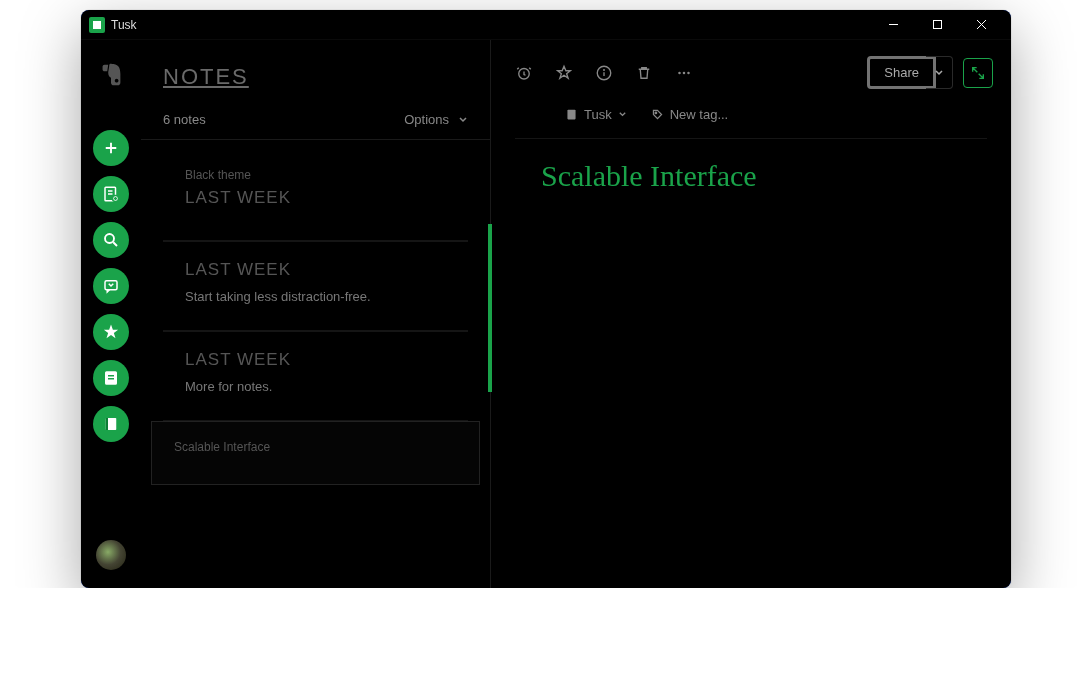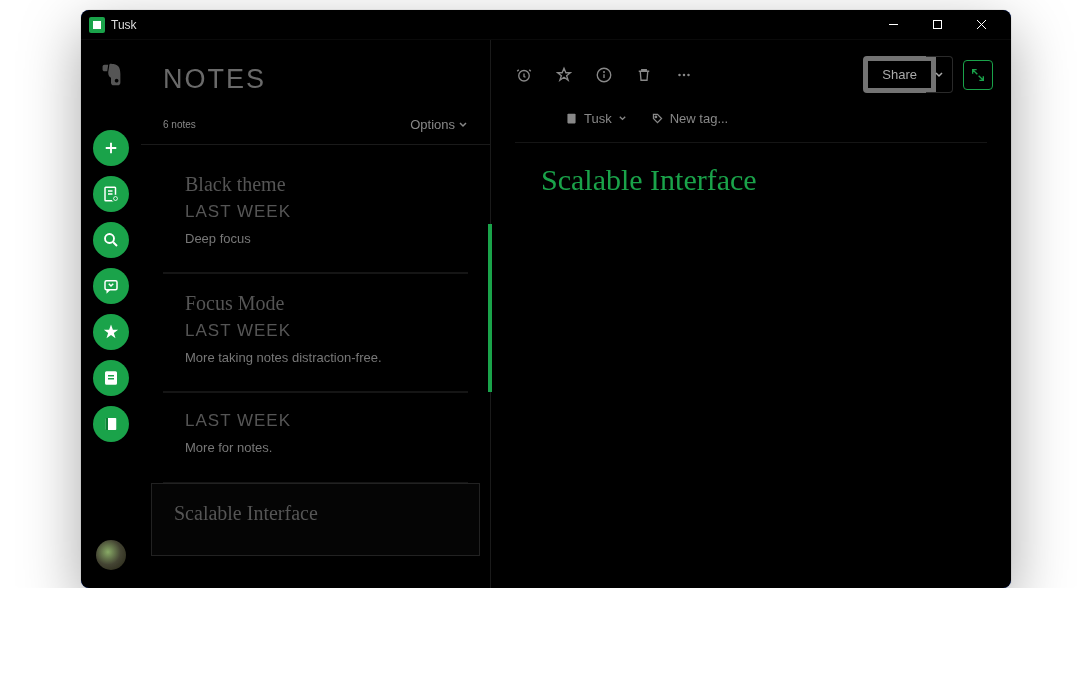--- a/index.html
+++ b/index.html
@@ -14,39 +14,39 @@
 .win-btn { width: 44px; height: 30px; display: flex; align-items: center; justify-content: center; color: #fff; cursor: pointer; }
 .win-btn svg { width: 11px; height: 11px; }
 .content { flex: 1; display: flex; min-height: 0; }
 .sidebar { width: 60px; background: #000; display: flex; flex-direction: column; align-items: center; padding-top: 20px; gap: 10px; }
 .logo { width: 30px; height: 30px; color: #555; margin-bottom: 30px; }
 .side-btn { width: 36px; height: 36px; border-radius: 50%; background: #1aa34a; display: flex; align-items: center; justify-content: center; cursor: pointer; color: #fff; }
 .side-btn svg { width: 18px; height: 18px; }
 .avatar { width: 30px; height: 30px; border-radius: 50%; background: radial-gradient(circle at 40% 40%, #8a6, #443, #221); margin-top: auto; margin-bottom: 18px; cursor: pointer; }
 .notelist { width: 350px; background: #000; border-right: 1px solid #1a1a1a; display: flex; flex-direction: column; min-height: 0; }
 .list-header { padding: 24px 22px 8px 22px; }
-.list-title { color: #6a6a6a; font-size: 27px; font-weight: 400; letter-spacing: 2px; }
+.list-title { color: #6a6a6a; font-size: 22px; font-weight: 400; letter-spacing: 2px; text-decoration: underline; }
 .list-subheader { display: flex; justify-content: space-between; align-items: center; padding: 14px 22px 12px 22px; border-bottom: 1px solid #1a1a1a; }
-.count { color: #888; font-size: 10px; }
-.options { color: #888; font-size: 13px; display: flex; align-items: center; gap: 3px; cursor: pointer; }
+.count { color: #888; font-size: 13px; }
+.options { color: #888; font-size: 13px; display: flex; align-items: center; gap: 9px; cursor: pointer; }
 .options svg { width: 10px; height: 10px; }
 .notes { flex: 1; overflow-y: auto; padding: 0 0 0 0; }
 .note-item { padding: 18px 22px 24px 22px; border-bottom: 1px solid #151515; border-top: 1px solid #151515; margin: 0 22px; position: relative; }
 .note-item:first-child { border-top: none; margin-top: 14px; padding-top: 14px; }
 .note-item.selected { border: 1px solid #222; background: #050505; margin: 0 10px; padding-left: 22px; padding-right: 22px; }
-.note-title { color: #555; font-size: 20px; font-weight: 400; margin-bottom: 6px; font-family: Liberation Serif, serif; }
+.note-title { color: #555; font-size: 12px; font-weight: 400; margin-bottom: 6px; font-family: Liberation Sans, sans-serif; }
 .note-meta { color: #555; font-size: 17px; letter-spacing: 1px; margin-bottom: 8px; text-transform: uppercase; }
 .note-snippet { color: #777; font-size: 13px; line-height: 1.4; }
 .detail { flex: 1; background: #000; display: flex; flex-direction: column; position: relative; }
 .scroll-indicator { position: absolute; left: -3px; top: 184px; width: 4px; height: 168px; background: #1aa34a; }
 .toolbar { display: flex; align-items: center; padding: 16px 18px 10px 24px; gap: 22px; }
 .tool-icon { color: #888; cursor: pointer; display: flex; align-items: center; }
 .tool-icon svg { width: 18px; height: 18px; }
 .toolbar-right { margin-left: auto; display: flex; align-items: center; gap: 10px; }
-.share-btn { border: 5px solid #737373; border-radius: 4px 0 0 4px; padding: 6px 14px; color: #aaa; font-size: 13px; cursor: pointer; }
+.share-btn { border: 3px solid #737373; border-radius: 4px 0 0 4px; padding: 6px 14px; color: #aaa; font-size: 13px; cursor: pointer; }
 .share-drop { border: 1px solid #2a2a2a; border-left: none; border-radius: 0 4px 4px 0; padding: 6px 8px; color: #aaa; cursor: pointer; display: flex; align-items: center; margin-left: -10px; }
 .share-drop svg { width: 10px; height: 10px; }
 .expand-btn { width: 30px; height: 30px; border: 1px solid #1aa34a; border-radius: 4px; display: flex; align-items: center; justify-content: center; color: #1aa34a; cursor: pointer; }
 .expand-btn svg { width: 16px; height: 16px; }
 .meta-row { display: flex; align-items: center; gap: 24px; padding: 8px 50px 16px 50px; border-bottom: 1px solid #151515; margin: 0 24px 0 24px; }
 .meta-item { display: flex; align-items: center; gap: 6px; color: #888; font-size: 13px; cursor: pointer; }
 .meta-item svg { width: 13px; height: 13px; }
 .note-body { padding: 20px 50px; }
 .note-body-title { color: #1aa34a; font-size: 30px; font-weight: 400; font-family: Georgia, serif; margin-bottom: 18px; }
 .note-body-text { color: #ccc; font-size: 14px; line-height: 1.5; }
@@ -149,26 +149,24 @@
           <span>Options</span>
           <svg viewBox="0 0 10 10">
               <path d="M2 3l3 3 3-3" stroke="currentColor" fill="none" stroke-width="1.5"></path>
             </svg>
         </div>
       </div>
       <div class="notes">
         <div class="note-item">
           <div class="note-title">Black theme</div>
           <div class="note-meta">LAST WEEK</div>
-          <div class="note-snippet">Deep focus</div>
         </div>
         <div class="note-item">
-          <div class="note-title">Focus Mode</div>
           <div class="note-meta">LAST WEEK</div>
-          <div class="note-snippet">More taking notes distraction-free.</div>
+          <div class="note-snippet">Start taking less distraction-free.</div>
         </div>
         <div class="note-item">
           <div class="note-meta">LAST WEEK</div>
           <div class="note-snippet">More for notes.</div>
         </div>
         <div class="note-item selected">
           <div class="note-title">Scalable Interface</div>
         </div>
       </div>
     </div>

